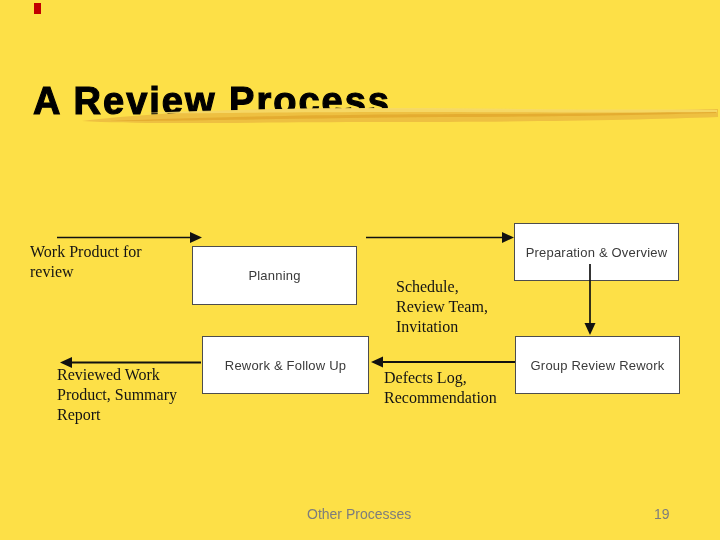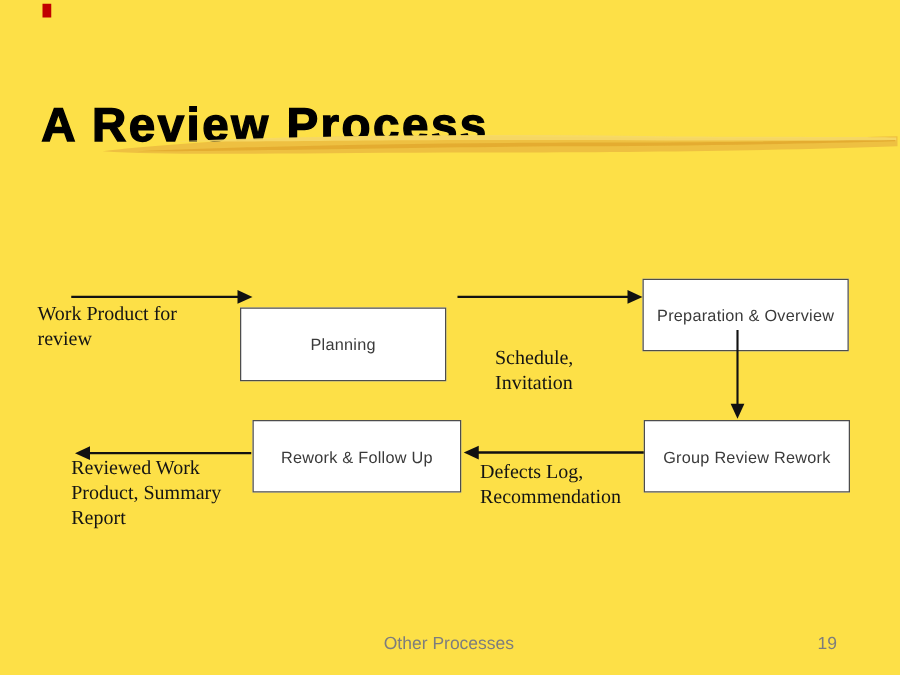--- a/index.html
+++ b/index.html
@@ -148,20 +148,21 @@
       </g>
     </svg>
 
     <div class="annotation ann-work-product">
       <div>Work Product for</div>
       <div>review</div>
     </div>
 
     <div class="annotation ann-schedule">
       <div>Schedule,</div>
+      <div>Review Team,</div>
       <div>Invitation</div>
     </div>
 
     <div class="annotation ann-defects">
       <div>Defects Log,</div>
       <div>Recommendation</div>
     </div>
 
     <div class="annotation ann-reviewed">
       <div>Reviewed Work</div>

